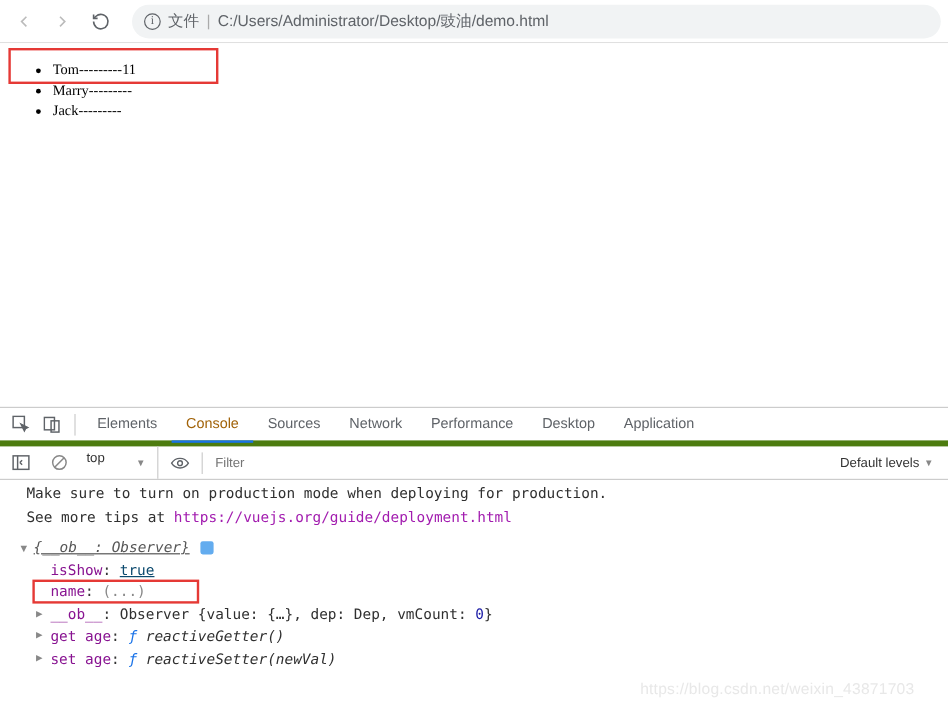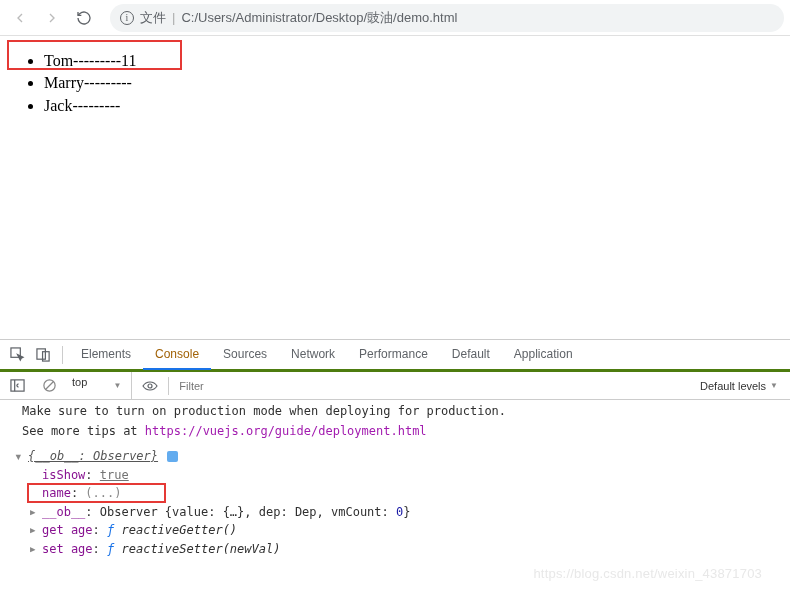--- a/index.html
+++ b/index.html
@@ -8,28 +8,28 @@
     
     .toolbar { height: 36px; background: #fff; border-bottom: 1px solid #e0e0e0; display: flex; align-items: center; padding: 0 6px; gap: 4px; }
     .nav-btn { width: 28px; height: 28px; display: flex; align-items: center; justify-content: center; color: #888; cursor: pointer; border-radius: 50%; }
     .nav-btn.active { color: #5f6368; }
     .nav-btn svg { width: 16px; height: 16px; }
     .url-bar { flex: 1; height: 28px; background: #f1f3f4; border-radius: 14px; display: flex; align-items: center; padding: 0 10px; margin-left: 8px; gap: 6px; color: #5f6368; font-size: 13px; }
     .url-bar .info-icon { width: 14px; height: 14px; border: 1px solid #5f6368; border-radius: 50%; display: flex; align-items: center; justify-content: center; font-size: 10px; font-family: serif; }
     .url-bar .sep { color: #aaa; }
     
     
-    .page { padding: 14px 24px; font-size: 16px; color: #000; font-family: "Times New Roman", serif; height: 303px; background: #fff; position: relative; }
+    .page { padding: 14px 24px; font-size: 12px; color: #000; font-family: "Times New Roman", serif; height: 303px; background: #fff; position: relative; }
     .page ul { list-style: disc; padding-left: 20px; }
     .page li { line-height: 1.4; }
     .red-box-1 { position: absolute; border: 2px solid #e53935; top: 4px; left: 7px; width: 175px; height: 30px; pointer-events: none; }
     
     
     .devtools { position: absolute; top: 339px; left: 0; right: 0; bottom: 0; border-top: 1px solid #ccc; background: #fff; display: flex; flex-direction: column; }
-    .dt-tabs { height: 32px; display: flex; align-items: center; padding: 0 4px; border-bottom: 3px solid #4d7c0f; gap: 0; }
+    .dt-tabs { height: 32px; display: flex; align-items: center; padding: 0 4px; border-bottom: 5px solid #4d7c0f; gap: 0; }
     .dt-icon-btn { width: 26px; height: 26px; display: flex; align-items: center; justify-content: center; color: #5f6368; cursor: pointer; }
     .dt-icon-btn svg { width: 15px; height: 15px; }
     .dt-tab { padding: 0 12px; height: 31px; display: flex; align-items: center; color: #5f6368; font-size: 12px; cursor: pointer; border-bottom: 2px solid transparent; }
     .dt-tab.active { color: #a16207; border-bottom-color: #1a73e8; }
     
     .dt-subbar { height: 28px; display: flex; align-items: center; padding: 0 4px; border-bottom: 1px solid #ccc; gap: 6px; justify-content: space-between; }
     .dt-subbar .ctx-select { height: 20px; font-size: 11px; color: #333; padding: 0 18px 0 4px; border: none; background: transparent; appearance: none; position: relative; }
     .select-wrap { position: relative; display: flex; align-items: center; border-right: 1px solid #ccc; padding-right: 26px; height: 100%; }
     .select-wrap::after { content: "▼"; font-size: 8px; color: #888; position: absolute; right: 10px; }
     .eye-btn { width: 24px; height: 24px; display: flex; align-items: center; justify-content: center; }
@@ -43,21 +43,21 @@
     .console-line.msg a { color: #a21caf; }
     .obj-icon { display: inline-block; width: 11px; height: 11px; background: #63acef; border-radius: 2px; vertical-align: middle; margin-left: 2px; }
     
     .tree { padding-left: 28px; }
     .tree-row { line-height: 1.55; position: relative; }
     .arrow { position: absolute; left: -12px; top: 3px; color: #888; font-size: 9px; }
     .arrow.down { transform: rotate(90deg); transform-origin: 40% 50%; }
     .k-purple { color: #881391; }
     .k-italic { font-style: italic; color: #565656; text-decoration: underline; }
     .v-gray { color: #888; }
-    .v-blue { color: #737373; text-decoration: underline; }
+    .v-blue { color: #0c4a6e; text-decoration: underline; }
     .v-num { color: #1a1aa6; }
     .v-fn { font-style: italic; color: #303030; }
     .v-fn .f { color: #1a73e8; font-style: italic; }
     .curly { color: #303030; }
     .red-box-2 { position: absolute; border: 2px solid #e53935; pointer-events: none; }
     
     .watermark { position: absolute; right: 28px; bottom: 22px; color: #e8e8e8; font-size: 13px; font-family: Arial; letter-spacing: 0.2px; }
   </style>
 </head>
 <body>
@@ -109,21 +109,21 @@
           <rect x="1" y="2" width="9" height="11"></rect>
           <rect x="7" y="5" width="7" height="10"></rect>
         </svg>
     </div>
     <div style="width:1px;height:18px;background:#ccc;margin:0 6px"></div>
     <div class="dt-tab">Elements</div>
     <div class="dt-tab active">Console</div>
     <div class="dt-tab">Sources</div>
     <div class="dt-tab">Network</div>
     <div class="dt-tab">Performance</div>
-    <div class="dt-tab">Default</div>
+    <div class="dt-tab">Desktop</div>
     <div class="dt-tab">Application</div>
   </div>
 
   <div class="dt-subbar">
     <div class="dt-icon-btn">
       <svg viewBox="0 0 16 16" fill="none" stroke="#5f6368" stroke-width="1.3">
           <rect x="1" y="2" width="14" height="12"></rect>
           <path d="M5 2 v12"></path>
           <path d="M7 8 l2-2 M7 8 l2 2"></path>
         </svg>

